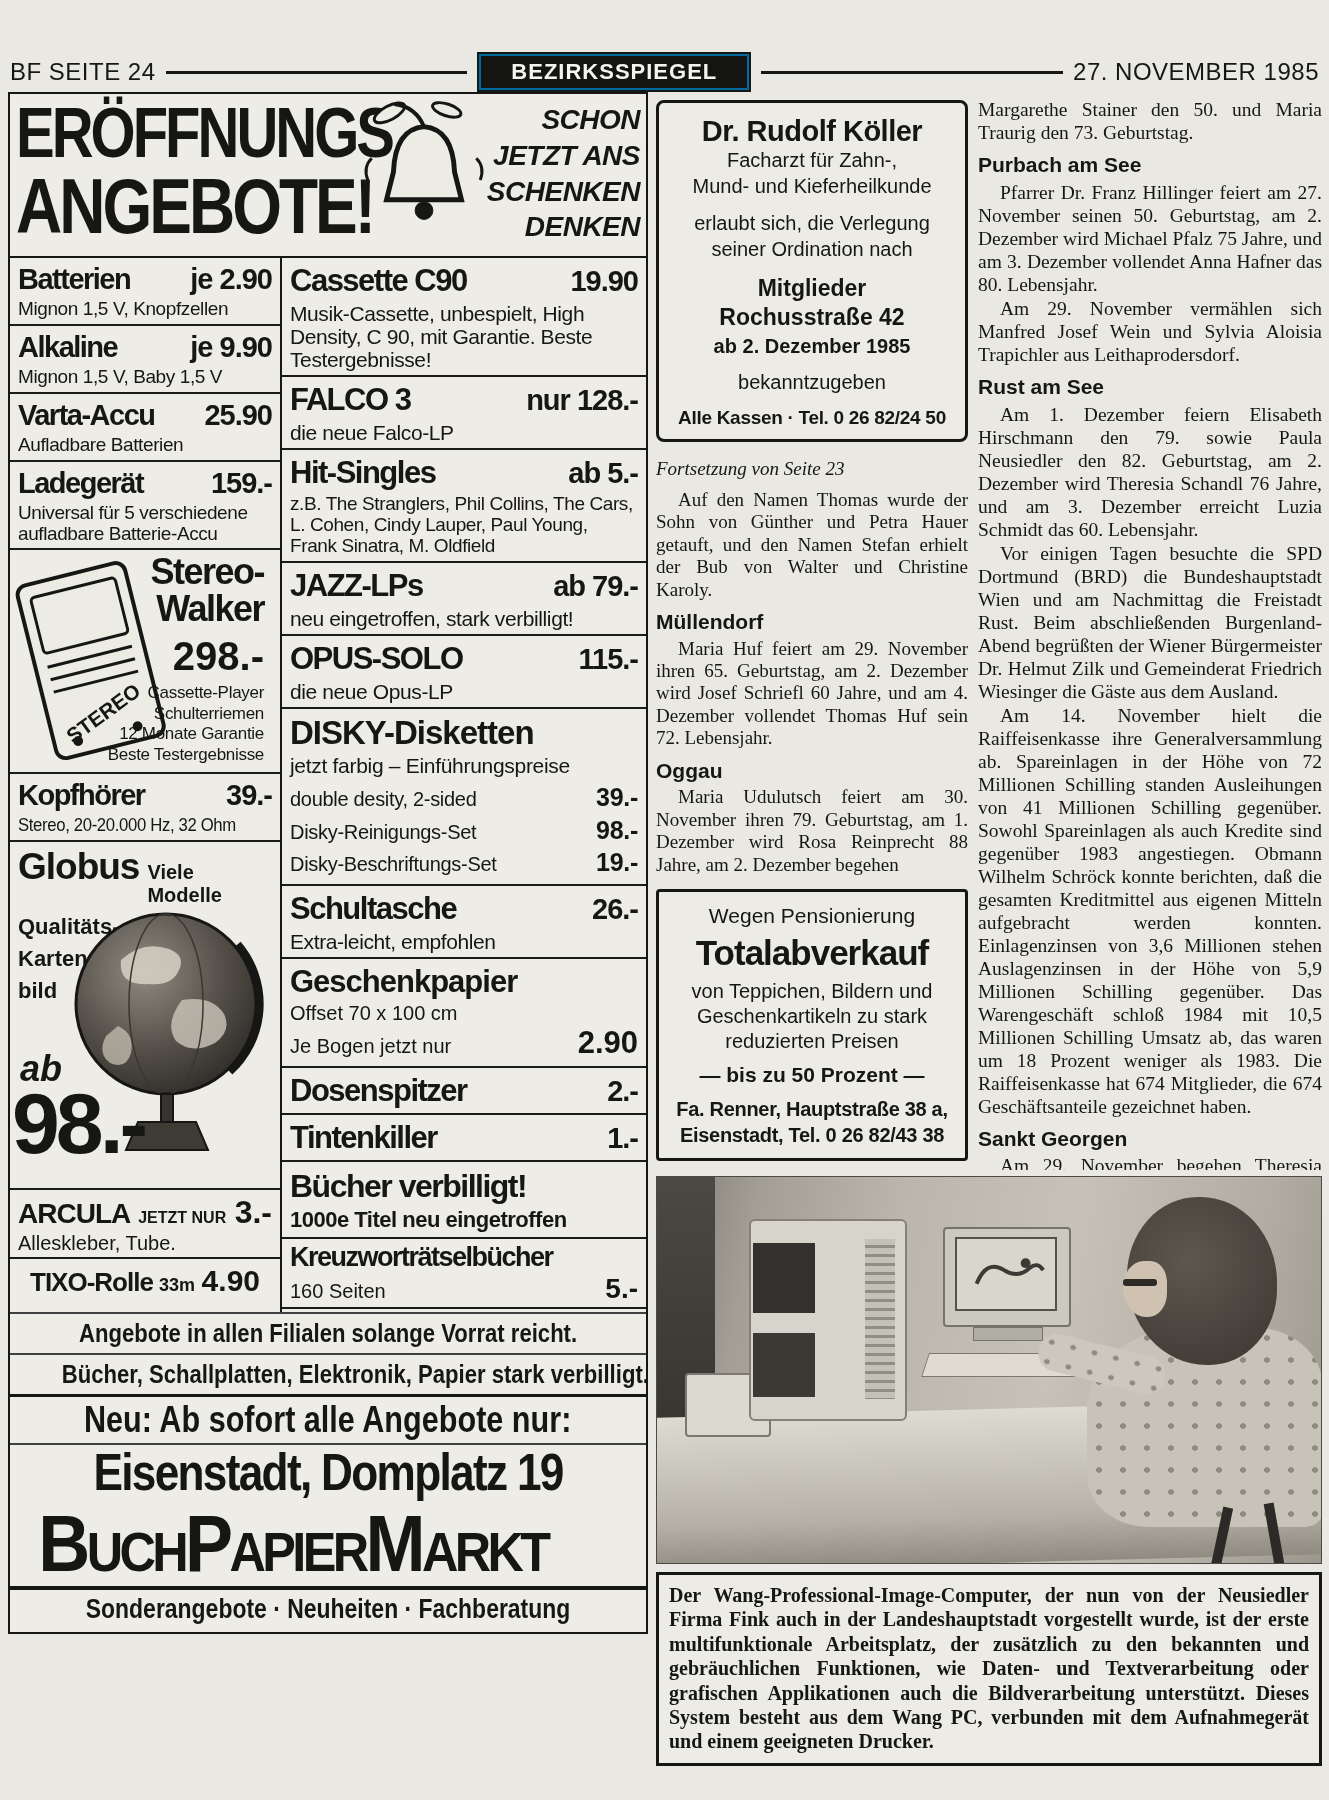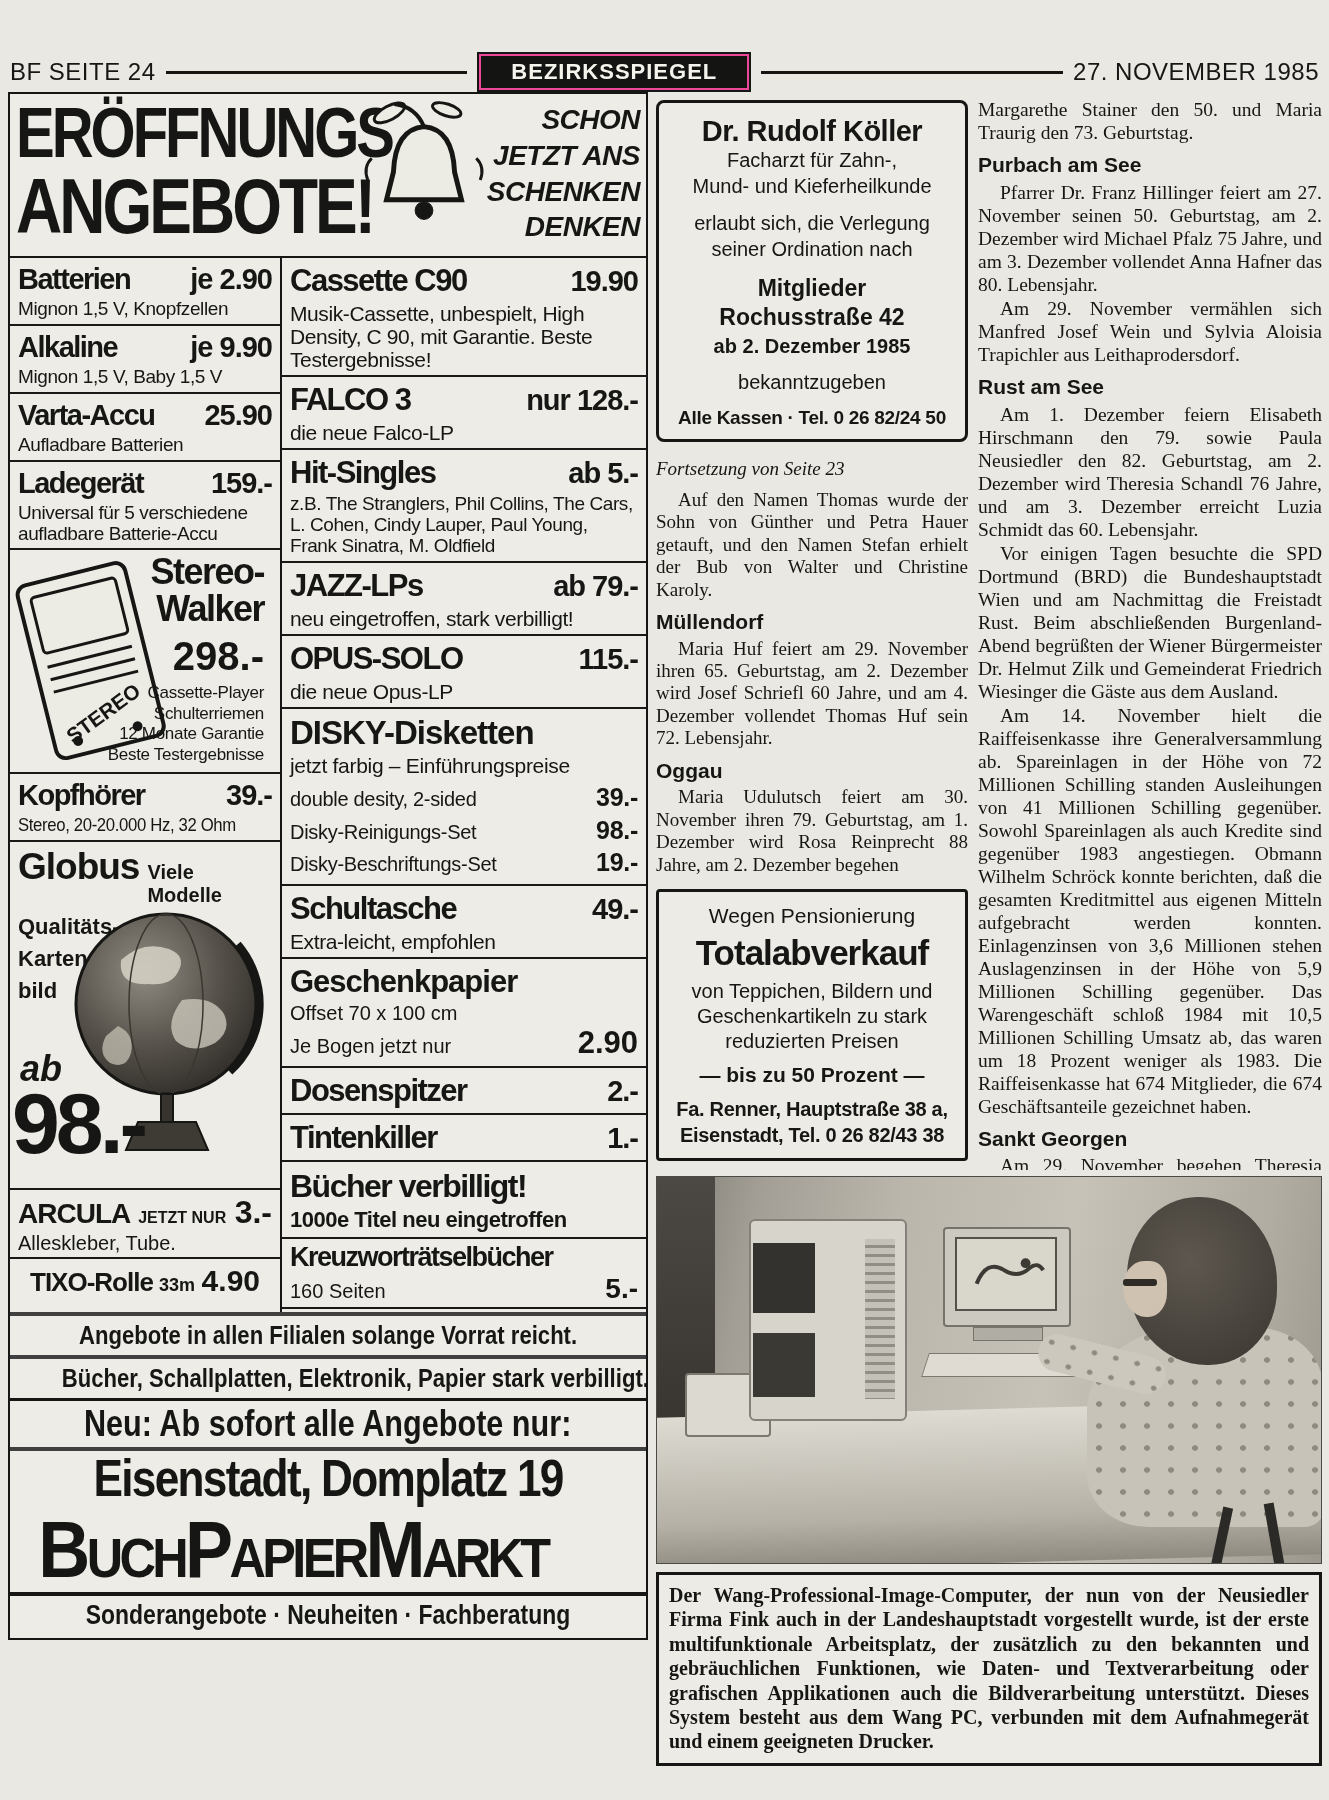--- a/index.html
+++ b/index.html
@@ -7,21 +7,21 @@
   .page {
     position:relative; width:1329px; height:1800px;
     background:#e9e8e2; color:#161614; overflow:hidden;
     font-family:"Liberation Sans", sans-serif;
   }
 
   
   .masthead { position:absolute; left:10px; right:10px; top:52px; display:flex; align-items:center; gap:10px; }
   .mast-left,.mast-right { font-size:24px; white-space:nowrap; letter-spacing:.5px; }
   .mast-rule { flex:1; height:0; border-top:3px solid #161614; }
-  .mast-box { border:2px solid #161614; background:#ec4899; padding:2px; }
+  .mast-box { border:2px solid #161614; background:#0369a1; padding:2px; }
   .mast-box-inner { display:block; background:#141412; color:#f4f3ec; font-weight:bold; font-size:22px; letter-spacing:1px; padding:3px 30px; }
 
   
   .left-ad { position:absolute; left:8px; top:92px; width:640px; background:#edece6; border:2px solid #161614; }
   .ad-head { position:relative; height:164px; border-bottom:2px solid #161614; overflow:hidden; }
   .head-t1,.head-t2 { position:absolute; left:6px; font-weight:bold; line-height:.95; letter-spacing:-3px; transform:scaleY(1.22); transform-origin:top left; white-space:nowrap; }
   .head-t1 { top:4px;  font-size:58px; }
   .head-t2 { top:76px; font-size:64px; }
   .bell-svg { position:absolute; right:148px; top:2px; width:148px; height:160px; }
   .bell-lines { position:absolute; right:6px; top:8px; text-align:right; font-weight:bold; font-style:italic; font-size:28px; line-height:1.28; letter-spacing:-.5px; }
@@ -88,21 +88,21 @@
   .bu-sub { font-size:22px; font-weight:bold; letter-spacing:-.5px; margin-top:2px; }
   .kreuz { padding:3px 8px 2px; border-bottom:2px solid #1a1a18; }
   .k-name { font-size:27px; font-weight:bold; letter-spacing:-1.5px; }
   .k-row { display:flex; justify-content:space-between; align-items:baseline; font-size:20px; }
   .k-price { font-size:28px; font-weight:bold; }
   .taschen { padding:3px 8px 4px; }
   .ta-row { display:flex; justify-content:space-between; align-items:baseline; }
   .ta-name { font-size:27px; font-weight:bold; letter-spacing:-1.5px; }
 
   
-  .banner { border-top:4px solid #404040; text-align:center; font-weight:bold; overflow:hidden; }
+  .banner { border-top:2px solid #404040; text-align:center; font-weight:bold; overflow:hidden; }
   .condense { display:inline-block; transform:scaleX(.85); transform-origin:center; white-space:nowrap; }
   .b1 { font-size:26px; padding:4px 0; }
   .b2 { font-size:26px; padding:4px 0; }
   .b3 { font-size:36px; padding:2px 0; border-top:3px solid #161614; }
   .b4 { font-size:52px; letter-spacing:-2px; padding:0 0 4px; line-height:1.05; }
   .logo-row { border-top:0; padding:2px 0 4px; text-align:left; }
   .logo-text { display:inline-block; font-size:80px; font-weight:bold; letter-spacing:-4px; font-variant:small-caps; line-height:.95; transform:scaleX(.9); transform-origin:center; white-space:nowrap; }
   .b5 { font-size:27px; border-top:4px solid #161614; padding:4px 0 7px; }
 
   
@@ -373,21 +373,21 @@
           </div>
           <div class="d-row">
             <span>Disky-Beschriftungs-Set</span>
             <span class="d-price">19.-</span>
           </div>
         </div>
 
         <div class="p-item">
           <div class="p-row">
             <span class="p-name p-name-lg">Schultasche</span>
-            <span class="p-price">49.-</span>
+            <span class="p-price">26.-</span>
           </div>
           <div class="p-desc" style="font-size:21px">Extra-leicht, empfohlen</div>
         </div>
 
         <div class="gesch">
           <div class="ge-name">Geschenkpapier</div>
           <div class="ge-desc">Offset 70 x 100 cm</div>
           <div class="ge-row">
             <span class="ge-line">Je Bogen jetzt nur</span>
             <span class="ge-price">2.90</span>

